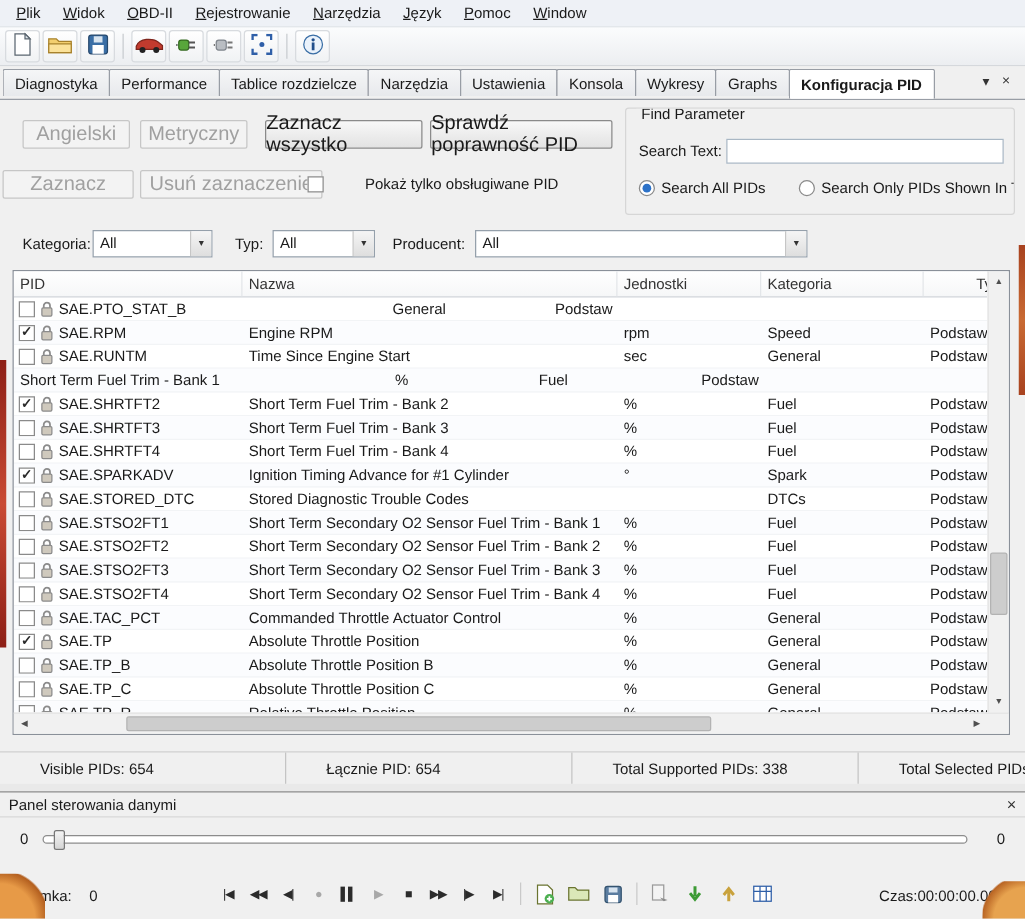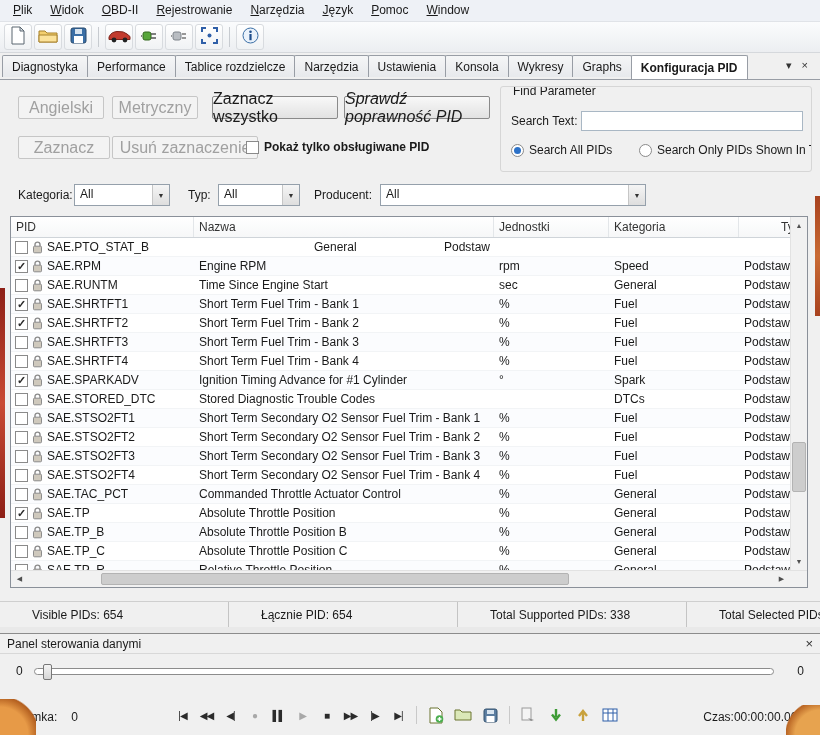--- a/index.html
+++ b/index.html
@@ -178,28 +178,28 @@
     <span>▾</span>
     <span>×</span>
   </div>
 </div>
 
 <div class="tabpage">
 
   <div class="btn disabled" style="left:18px; top:16px; width:86px;">Angielski</div>
   <div class="btn disabled" style="left:112px; top:16px; width:86px;">Metryczny</div>
   <div class="btn" style="left:212px; top:16px; width:126px;">Zaznacz wszystko</div>
-  <div class="btn" style="left:344px; top:16px; width:146px;font-style:italic;">Sprawdź poprawność PID</div>
-
-  <div class="btn disabled" style="left:18px; top:56px; width:92px;">Zaznacz</div>
+  <div class="btn" style="left:344px; top:16px; width:146px;">Sprawdź poprawność PID</div>
+
+  <div class="btn disabled" style="left:2px; top:56px; width:105px;">Zaznacz</div>
   <div class="btn disabled" style="left:112px; top:56px; width:146px;">Usuń zaznaczenie</div>
 
   <div class="lbl-row" style="left:246px; top:60px;">
     <span class="cb"></span>
-    <span style="font-weight:bold;">Pokaż tylko obsługiwane PID</span>
+    <span style="font-weight:normal;margin-left:28px;">Pokaż tylko obsługiwane PID</span>
   </div>
 
   <div class="groupbox">
     <span class="gb-title">Find Parameter</span>
     <span style="position:absolute; left:10px; top:27px;">Search Text:</span>
     <input class="textinput" type="text" value="" style="">
     <div class="lbl-row" style="left:10px; top:56px; position:absolute;">
       <span class="radio selected"></span>
       <span>Search All PIDs</span>
     </div>
@@ -277,30 +277,20 @@
                   </svg>
                 </span>
                 <span>SAE.RUNTM</span>
               </div>
               <div class="td c-nazwa">Time Since Engine Start</div>
               <div class="td c-jedn">sec</div>
               <div class="td c-kat">General</div>
               <div class="td c-typ">Podstaw</div>
             </div>
             <div class="tr">
-              <div class="td c-pid">
-                <span class="cb checked"></span>
-                <span class="lock">
-                  <svg width="11" height="13" viewBox="0 0 11 13">
-                    <path d="M3 5.5 V3.6 a2.5 2.5 0 0 1 5 0 V5.5" fill="none" stroke="#8b8b8b" stroke-width="1.4"></path>
-                    <rect x="1.5" y="5.2" width="8" height="6.6" rx="1" fill="#cfc9bd" stroke="#8b8b8b"></rect>
-                  </svg>
-                </span>
-                <span>SAE.SHRTFT1</span>
-              </div>
               <div class="td c-nazwa">Short Term Fuel Trim - Bank 1</div>
               <div class="td c-jedn">%</div>
               <div class="td c-kat">Fuel</div>
               <div class="td c-typ">Podstaw</div>
             </div>
             <div class="tr">
               <div class="td c-pid">
                 <span class="cb checked"></span>
                 <span class="lock">
                   <svg width="11" height="13" viewBox="0 0 11 13">

